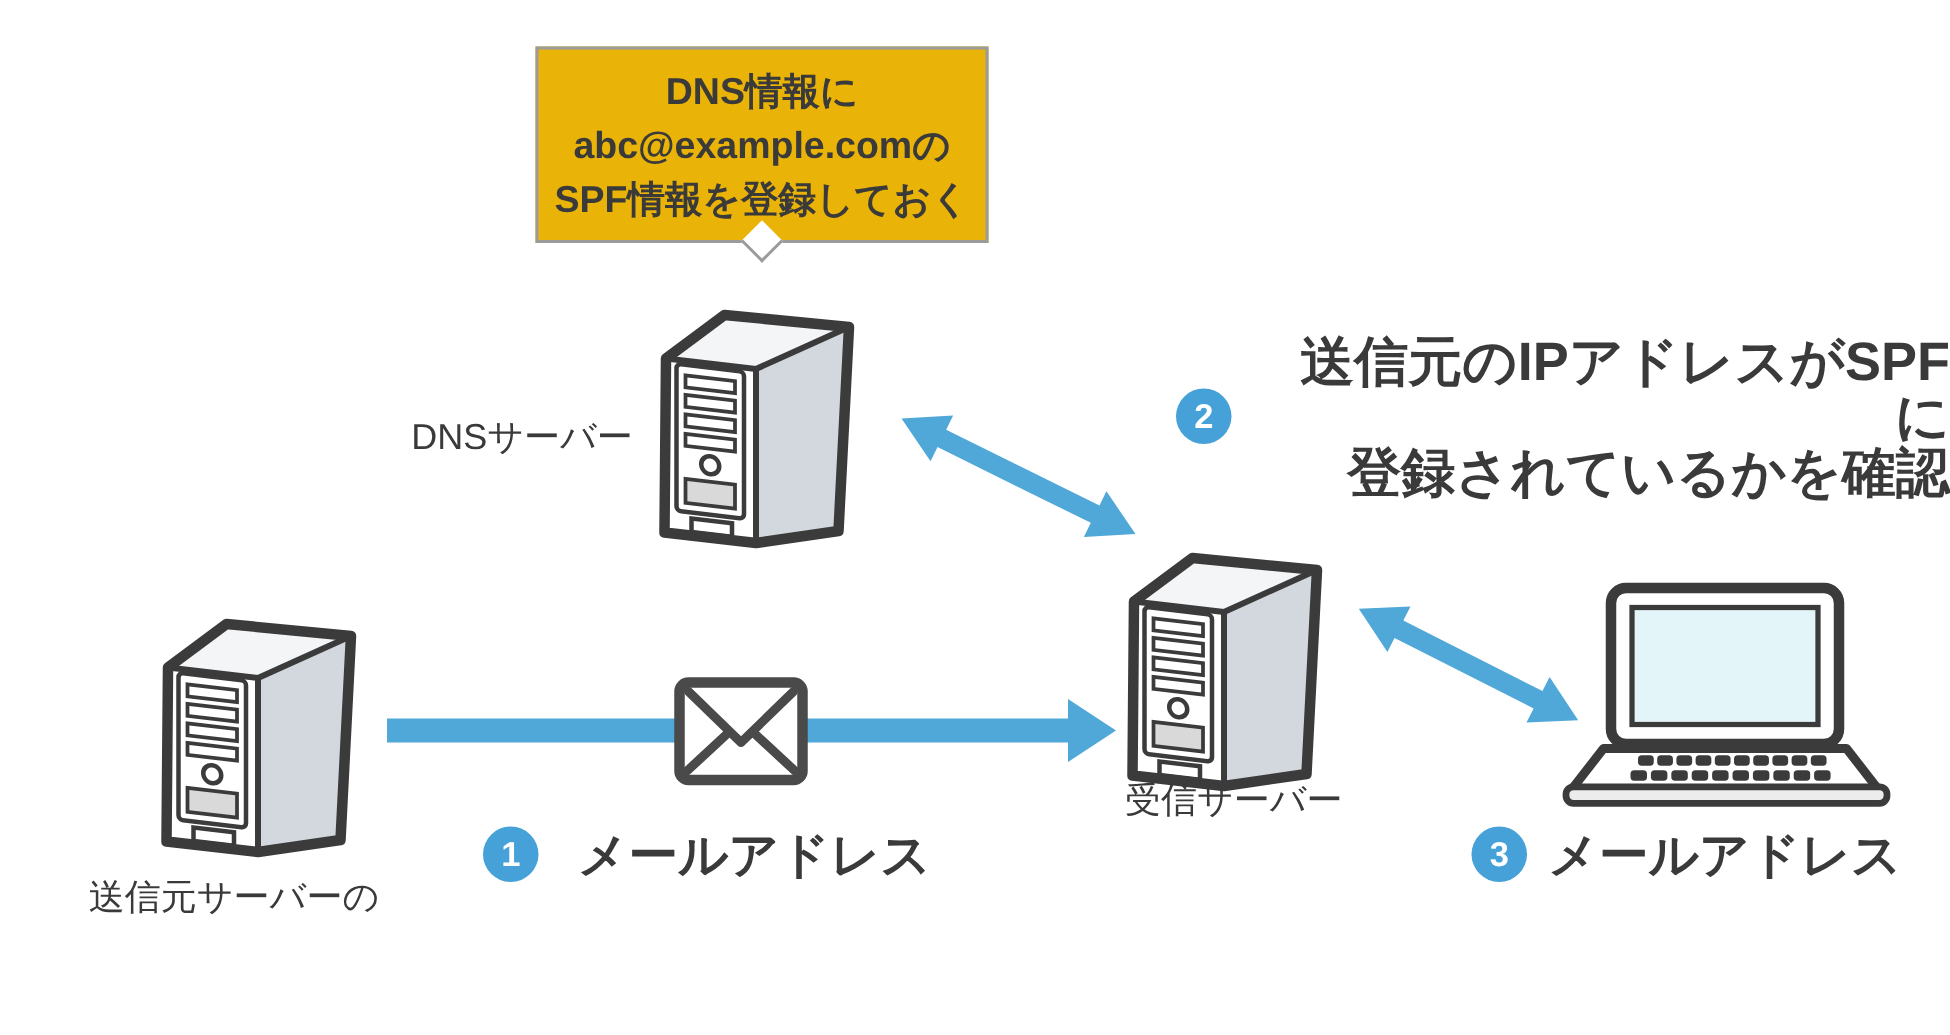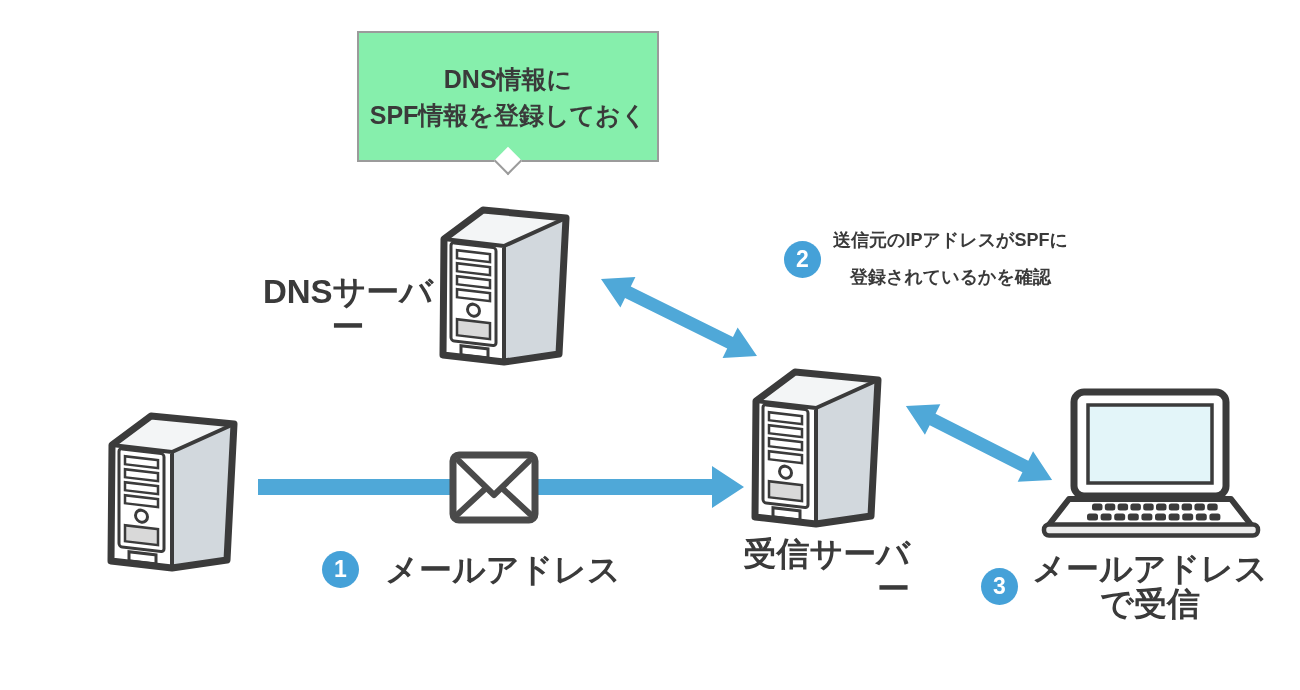--- a/index.html
+++ b/index.html
@@ -20,59 +20,59 @@
     width: 1300px; height: 690px; position: relative; overflow: hidden;
     font-family: "Liberation Sans", "DejaVu Sans", sans-serif;
     color: var(--text-dark);
   }
   .abs { position: absolute; }
 
   
   .callout {
     left: 357px; top: 31px; width: 302px; height: 131px;
     border: 2px solid var(--callout-border);
-    background: #86efac;
+    background: #eab308;
     display: flex; flex-direction: column; justify-content: center;
     text-align: center; font-size: 25px; font-weight: 700; line-height: 36px;
     z-index: 3;
   }
   .callout-pointer {
     left: 498px; top: 151px; width: 20px; height: 20px;
     background: #fff;
     border-right: 2px solid var(--callout-border);
     border-bottom: 2px solid var(--callout-border);
     transform: rotate(45deg);
     z-index: 4;
   }
 
   
   .node-label {
-    font-size: 33px; font-weight: 700; text-align: center; line-height: 35px;
+    font-size: 24px; font-weight: 400; text-align: center; line-height: 35px;
     z-index: 3;
   }
   .dns-label { left: 255px; top: 274px; width: 186px; }
-  .receiver-label { left: 735px; top: 536px; width: 175px; text-align: right; }
+  .receiver-label { left: 735px; top: 516px; width: 175px; }
   .sender-label { left: 0px; top: 581px; width: 312px; }
 
   
   .step {
     display: flex; align-items: center; gap: 12px; z-index: 3;
   }
   .step-1 { left: 322px; top: 551px; }
   .step-2 { left: 784px; top: 222px; }
   .step-3 { left: 981px; top: 551px; }
   .badge {
     width: 37px; height: 37px; border-radius: 50%;
     background: var(--badge-blue); color: #fff;
     display: flex; align-items: center; justify-content: center;
     font-size: 23px; font-weight: 700; flex: 0 0 auto;
   }
   .step-lines { font-size: 33px; font-weight: 700; line-height: 35px; }
   .step-1 .step-lines { width: 264px; text-align: center; }
-  .step-2 .step-lines { text-align: center; font-size: 18px; line-height: 37px; }
+  .step-2 .step-lines { text-align: right; font-size: 36px; line-height: 37px; }
   .step-3 .step-lines { width: 240px; text-align: center; }
 
   
   .arrows-layer { left: 0; top: 0; z-index: 1; pointer-events: none; }
   .node-svg { z-index: 2; }
   .dns-server { left: 438px; top: 196px; }
   .sender-server { left: 106px; top: 402px; }
   .receiver-server { left: 750px; top: 358px; }
   .envelope { left: 448px; top: 450px; z-index: 2; }
   .laptop { left: 1040px; top: 388px; }
@@ -142,33 +142,35 @@
   <g transform="rotate(26.3 679 317.5)">
     <polygon points="592,317.5 622,300.5 622,311 736,311 736,300.5 766,317.5 736,334.5 736,324 622,324 622,334.5" fill="var(--arrow-blue,#4fa8d8)"></polygon>
   </g>
   <g transform="rotate(26.9 979 443)">
     <polygon points="897,443 927,426 927,436.5 1031,436.5 1031,426 1061,443 1031,460 1031,449.5 927,449.5 927,460" fill="var(--arrow-blue,#4fa8d8)"></polygon>
   </g>
 </svg>
 
 <div class="abs callout">
   <div>DNS情報に</div>
+  <div>abc@example.comの</div>
   <div>SPF情報を登録しておく</div>
 </div>
 <div class="abs callout-pointer"></div>
 
 <svg class="abs node-svg dns-server" width="134" height="172" viewBox="0 0 134 172">
     <use href="#server-tower"></use>
   </svg>
 <div class="abs node-label dns-label">DNSサーバー</div>
 
 <svg class="abs node-svg sender-server" width="134" height="172" viewBox="0 0 134 172">
     <use href="#server-tower"></use>
   </svg>
 <div class="abs node-label sender-label">
+  <div>送信元サーバーの</div>
 </div>
 
 <svg class="abs node-svg receiver-server" width="134" height="172" viewBox="0 0 134 172">
     <use href="#server-tower"></use>
   </svg>
 <div class="abs node-label receiver-label">受信サーバー</div>
 
 <svg class="abs envelope" width="92" height="75" viewBox="0 0 92 75">
     <use href="#envelope-shape"></use>
   </svg>
@@ -189,15 +191,14 @@
   <div class="step-lines">
     <div>送信元のIPアドレスがSPFに</div>
     <div>登録されているかを確認</div>
   </div>
 </div>
 
 <div class="abs step step-3">
   <div class="badge">3</div>
   <div class="step-lines">
     <div>メールアドレス</div>
-    <div>で受信</div>
   </div>
 </div>
 
 </body></html>

